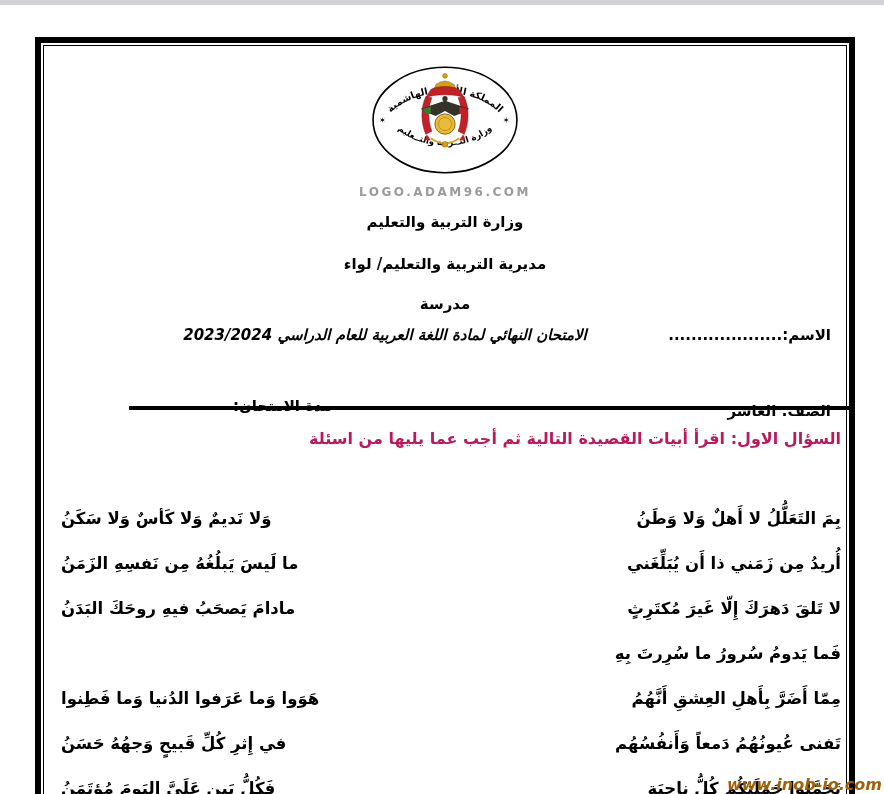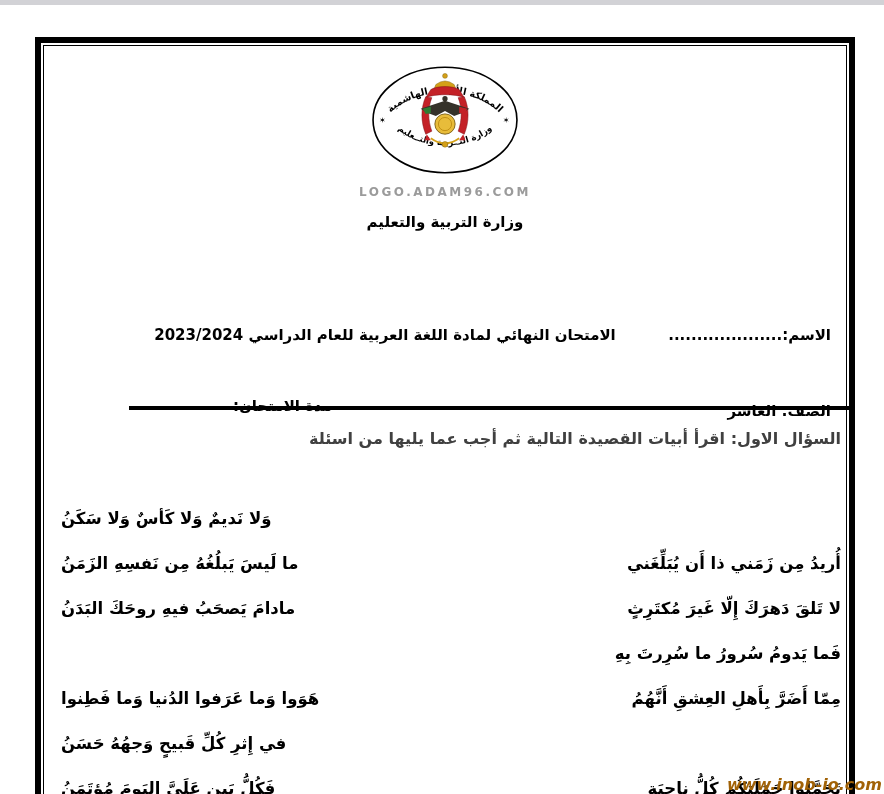--- a/index.html
+++ b/index.html
@@ -27,30 +27,30 @@
     font-size:12px; letter-spacing:2.5px; color:#9b9b9b; font-weight:bold;
   }
   .hline { font-weight:bold; font-size:15px; color:#000; }
   .ministry { top:170px; }
   .directorate { top:212px; }
   .school { top:252px; }
   .info-row { direction:rtl; font-weight:bold; font-size:15px; color:#000; }
   .row1 { top:283px; }
   .row2 { top:318px; }
   .name-label { position:absolute; right:18px; top:0; white-space:nowrap; }
-  .exam-title { display:block; text-align:center; padding-right:120px; white-space:nowrap; }
+  .exam-title { display:block; text-align:center; padding-right:120px; white-space:nowrap;font-style:italic; }
   .class-label { position:absolute; right:18px; top:0; white-space:nowrap;margin-top:41px; }
   .duration-label { position:absolute; left:192px; top:0; white-space:nowrap;margin-top:36px; }
   .divider {
     position:absolute; top:363px; left:88px; width:722px; height:4px;
     background:#000;
   }
   .question {
     top:386px; direction:rtl; text-align:right;
-    padding-right:8px; font-weight:bold; font-size:16px; color:#404040;
+    padding-right:8px; font-weight:bold; font-size:16px; color:#be185d;
     white-space:nowrap;
   }
   .poem { top:462px; direction:rtl; padding:0 8px 0 20px; }
   .verse-row {
     display:flex; direction:rtl;
     font-weight:bold; font-size:16.5px; color:#000;
     line-height:28px; margin-bottom:17px; white-space:nowrap;
   }
   .hem-right { flex:0 0 245px; text-align:right; }
   .hem-left  { flex:1; text-align:left; }
@@ -103,54 +103,58 @@
 
         <path d="M60 72 Q74 82 88 72" fill="none" stroke="#d4a017" stroke-width="1.6"></path>
         <circle cx="74" cy="78" r="2.8" fill="#d4a017" stroke="#8a6a10" stroke-width="0.5"></circle>
         <polygon points="56,68 60,74 54,74" fill="#c42127"></polygon>
         <polygon points="92,68 88,74 94,74" fill="#c42127"></polygon>
       </svg>
     </div>
     <div class="abs logo-caption">LOGO.ADAM96.COM</div>
 
     <div class="abs center hline ministry">وزارة التربية والتعليم</div>
+    <div class="abs center hline directorate">مديرية التربية والتعليم/ لواء</div>
+    <div class="abs center hline school">مدرسة</div>
 
     <div class="abs info-row row1">
       <span class="name-label">الاسم:....................</span>
       <span class="exam-title">الامتحان النهائي لمادة اللغة العربية للعام الدراسي  2023/2024</span>
     </div>
     <div class="abs info-row row2">
       <span class="class-label">الصف: العاشر</span>
       <span class="duration-label">مدة الامتحان:</span>
     </div>
 
     <div class="divider"></div>
 
     <div class="abs question">السؤال الاول:  اقرأ  أبيات القصيدة التالية ثم أجب عما يليها من  اسئلة</div>
 
     <div class="abs poem">
       <div class="verse-row">
+        <span class="hem-right">بِمَ التَعَلُّلُ لا أَهلٌ وَلا وَطَنُ</span>
         <span class="hem-left">وَلا نَديمٌ وَلا كَأسٌ وَلا سَكَنُ</span>
       </div>
       <div class="verse-row">
         <span class="hem-right">أُريدُ مِن زَمَني ذا أَن يُبَلِّغَني</span>
         <span class="hem-left">ما لَيسَ يَبلُغُهُ مِن نَفسِهِ الزَمَنُ</span>
       </div>
       <div class="verse-row">
         <span class="hem-right">لا تَلقَ دَهرَكَ إِلّا غَيرَ مُكتَرِثٍ</span>
         <span class="hem-left">مادامَ يَصحَبُ فيهِ روحَكَ البَدَنُ</span>
       </div>
       <div class="verse-row">
         <span class="hem-right">فَما يَدومُ سُرورُ ما سُرِرتَ بِهِ</span>
       </div>
       <div class="verse-row">
         <span class="hem-right">مِمّا أَضَرَّ بِأَهلِ العِشقِ أَنَّهُمُ</span>
         <span class="hem-left">هَوَوا وَما عَرَفوا الدُنيا وَما فَطِنوا</span>
       </div>
       <div class="verse-row">
+        <span class="hem-right">تَفنى عُيونُهُمُ دَمعاً وَأَنفُسُهُم</span>
         <span class="hem-left">في إِثرِ كُلِّ قَبيحٍ وَجهُهُ حَسَنُ</span>
       </div>
       <div class="verse-row">
         <span class="hem-right">تَحَمَّلوا حَمَلَتكُم كُلُّ ناجِيَةٍ</span>
         <span class="hem-left">فَكُلُّ بَينٍ عَلَيَّ اليَومَ مُؤتَمَنُ</span>
       </div>
     </div>
   </div>
 
   <div class="watermark">www.inob-io.com</div>

